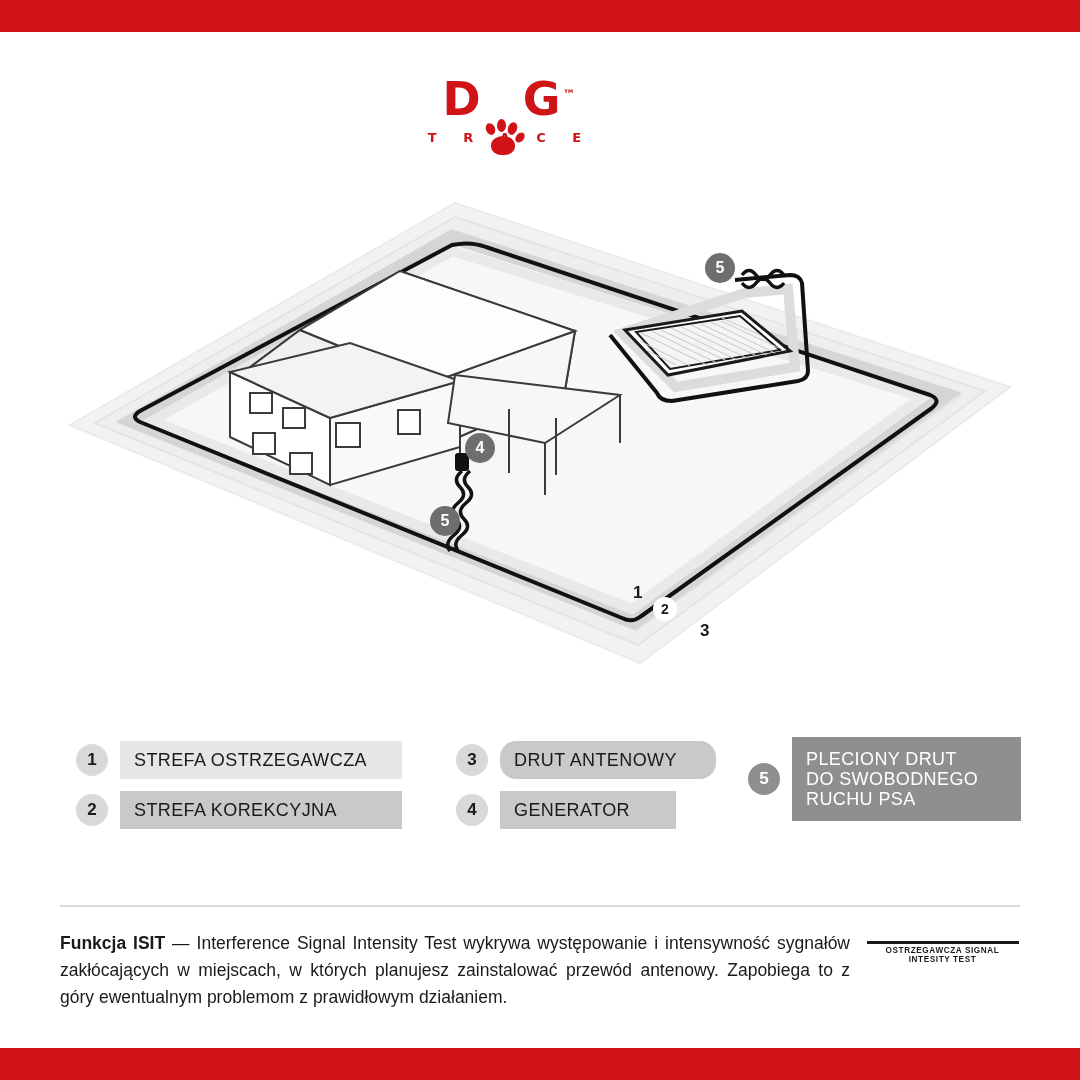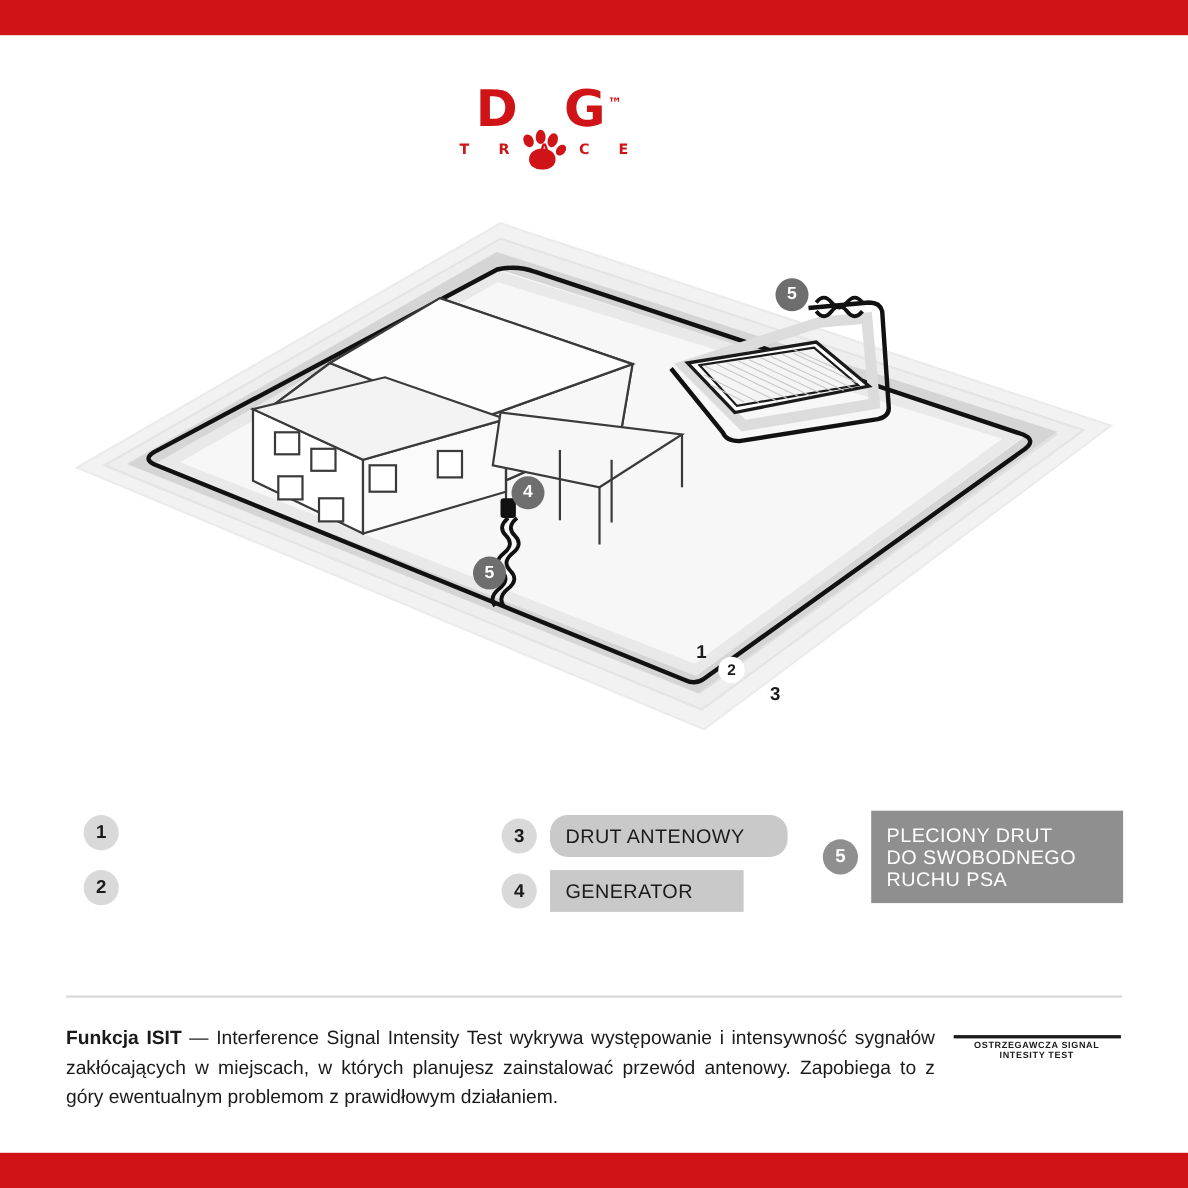--- a/index.html
+++ b/index.html
@@ -7,21 +7,21 @@
     width:1080px;height:1080px;
     background:#ffffff;
     font-family:"Liberation Sans", sans-serif;
     position:relative;
     overflow:hidden;
   }
   .bar-top{position:absolute;left:0;top:0;width:1080px;height:32px;background:#d01317;}
   .bar-bottom{position:absolute;left:0;bottom:0;width:1080px;height:32px;background:#d01317;}
 
   
-  .logo{position:absolute;top:72px;left:2px;width:996px;text-align:center;}
+  .logo{position:absolute;top:72px;left:12px;width:996px;text-align:center;}
   .logo-main{
     font-family:"DejaVu Sans", sans-serif;
     font-weight:bold;font-size:46px;color:#d01317;letter-spacing:2px;
     line-height:46px;display:inline-block;position:relative;
   }
   .logo-main .paw{display:inline-block;width:40px;position:relative;vertical-align:-4px;}
   .paw .pad{position:absolute;background:#d01317;border-radius:50%;}
   .paw .p1{width:9px;height:12px;left:3px;top:4px;transform:rotate(-25deg);}
   .paw .p2{width:9px;height:13px;left:14px;top:0px;}
   .paw .p3{width:9px;height:13px;left:25px;top:3px;transform:rotate(20deg);}
@@ -177,24 +177,26 @@
   <div class="num-badge" style="left:430px;top:331px;">5</div>
   <div class="badge-plain" style="left:633px;top:408px;">1</div>
   <div class="num-badge" style="left:653px;top:422px;width:24px;height:24px;font-size:14px;background:#ffffff;color:#1a1a1a;">2</div>
   <div class="badge-plain" style="left:700px;top:446px;">3</div>
 </div>
 
 <div class="legend">
 
   <div class="lg-item" style="left:76px;top:16px;">
     <div class="lg-circle">1</div>
+    <div class="lg-label" style="width:282px;">STREFA OSTRZEGAWCZA</div>
   </div>
 
   <div class="lg-item" style="left:76px;top:66px;">
     <div class="lg-circle">2</div>
+    <div class="lg-label mid" style="width:282px;">STREFA KOREKCYJNA</div>
   </div>
 
   <div class="lg-item" style="left:456px;top:16px;">
     <div class="lg-circle">3</div>
     <div class="lg-label mid" style="width:216px;border-radius:16px;">DRUT ANTENOWY</div>
   </div>
 
   <div class="lg-item" style="left:456px;top:66px;">
     <div class="lg-circle">4</div>
     <div class="lg-label mid" style="width:176px;">GENERATOR</div>

